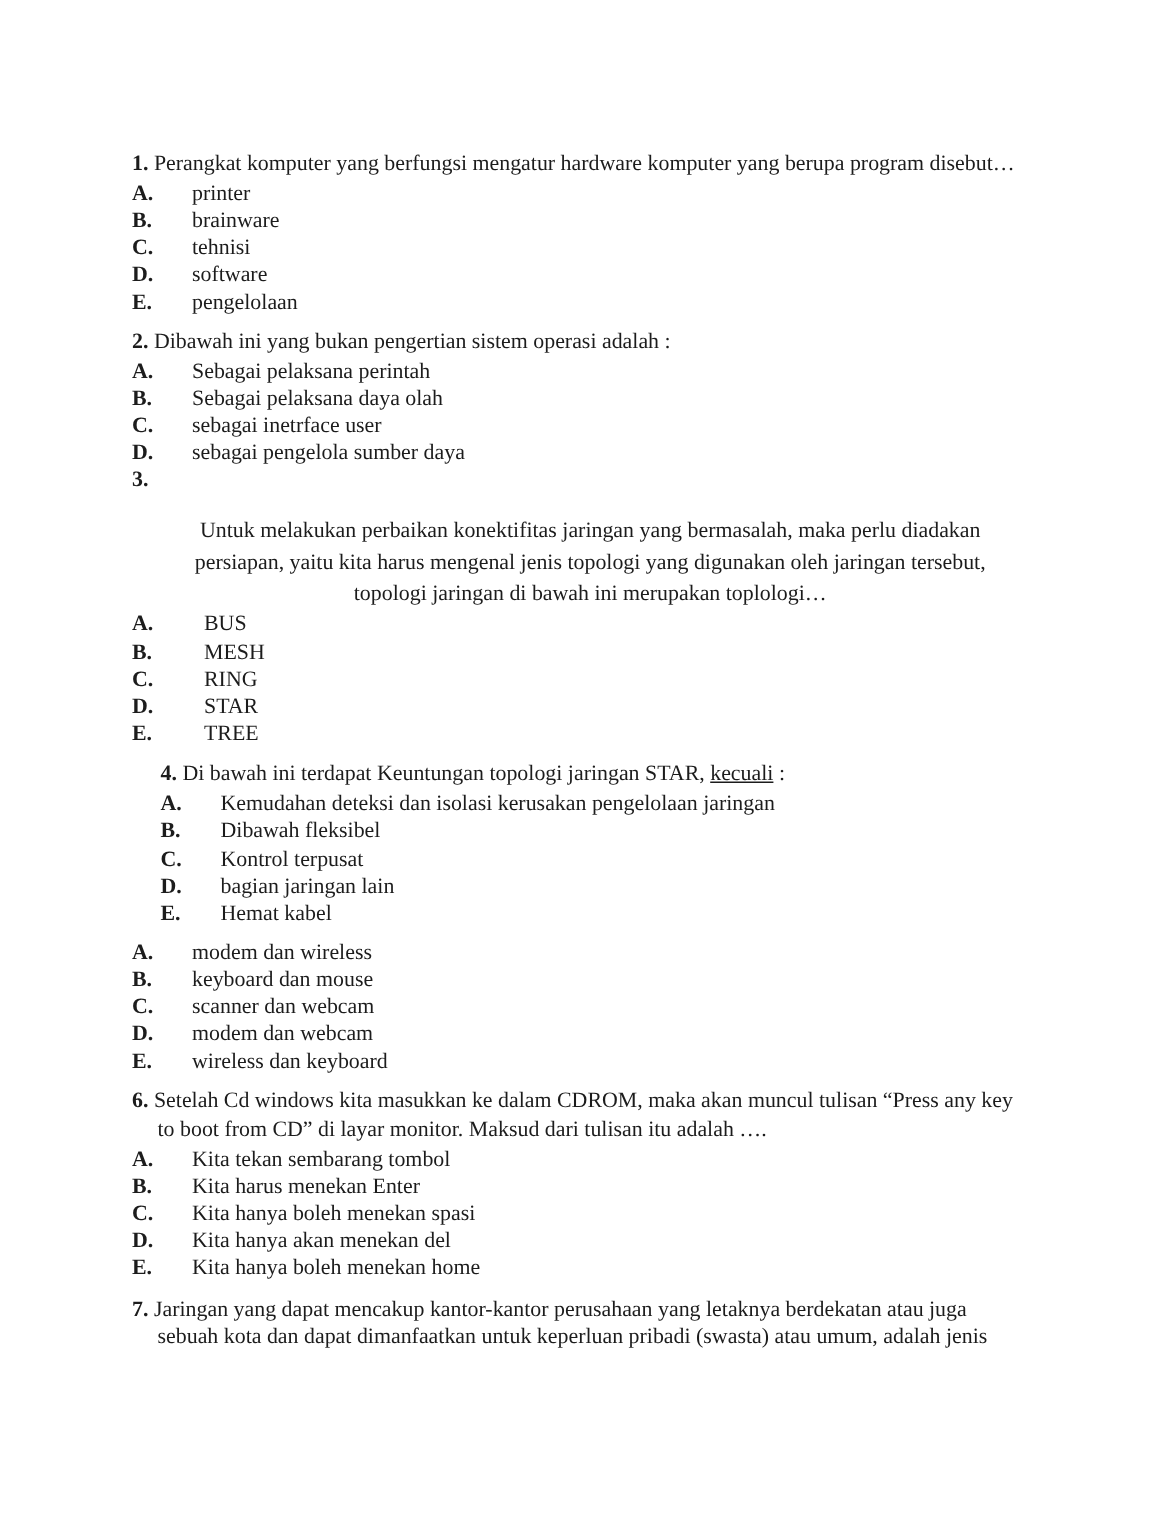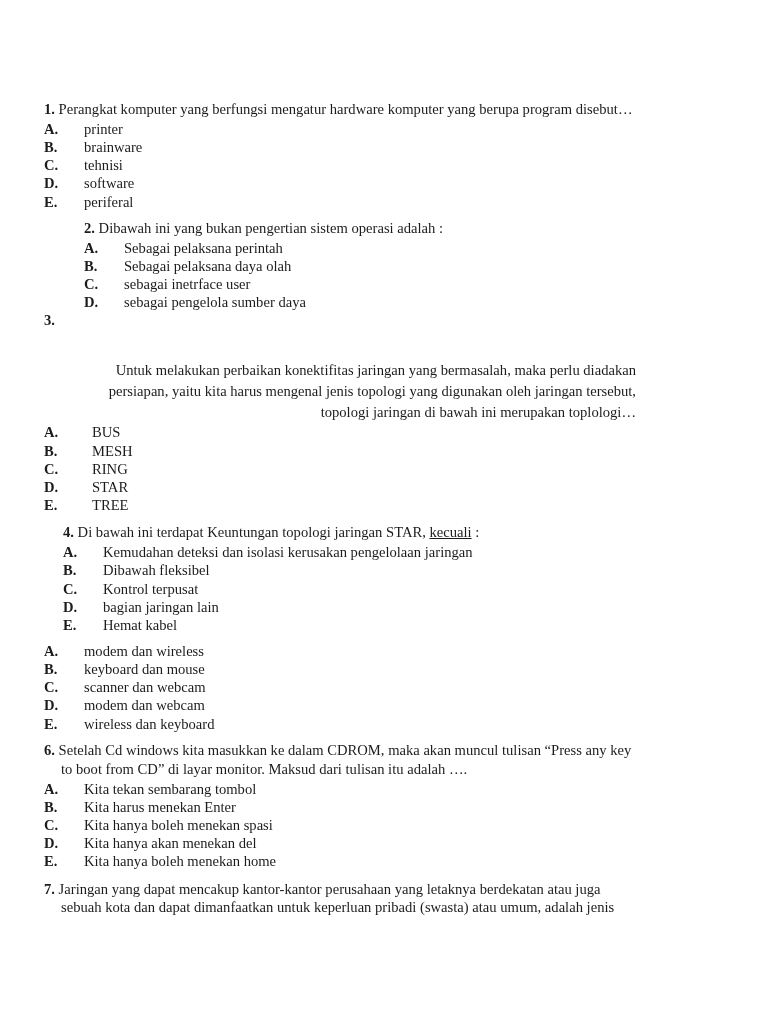--- a/index.html
+++ b/index.html
@@ -15,21 +15,21 @@
     font-family: "Liberation Serif", "DejaVu Serif", serif;
     color: #1c1c1c;
     -webkit-font-smoothing: antialiased;
   }
   .page {
     position: relative;
     width: 768px;
     height: 778px;
     background: #ffffff;
     box-sizing: border-box;
-    padding: 100px 90px 0 44px;
+    padding: 100px 90px 0 88px;
   }
   .doc-body {
     width: 592px;
   }
 
   
   .question {
     margin: 0 0 6px 0;
   }
   .q-stem {
@@ -50,23 +50,23 @@
   
   .q-num-alone {
     font-size: 14.6px;
     line-height: 1.30;
     font-weight: bold;
     margin: 0;
   }
   .q-para {
     font-size: 14.6px;
     line-height: 1.42;
-    margin: 30px 0 0 0;
+    margin: 14px 0 0 0;
     padding-left: 19px;
-    text-align: right;
+    text-align: center;
   }
 
   
   .options {
     list-style: none;
     margin: 1px 0 0 0;
     padding: 0;
   }
   .options li {
     display: flex;
@@ -85,21 +85,21 @@
   .options.wide .opt-letter {
     width: 48px;
     flex: 0 0 48px;
   }
   .opt-cont {
     display: block;
   }
 
   
   #question-1  { margin-bottom: 8px; }
-  #question-2  { margin-bottom: 0px; margin-left: 40px; }
+  #question-2  { margin-bottom: 0px; }
   #question-3  { margin-bottom: 9px; }
   #question-4  { margin-bottom: 8px; margin-left: 19px; }
   #question-5  { margin-bottom: 8px; }
   #question-6  { margin-bottom: 9px; }
   #question-7  { margin-bottom: 0; }
 </style>
 </head>
 <body>
 
 <div class="page">
@@ -119,21 +119,21 @@
         <li>
             <span class="opt-letter">C.</span>
             <span class="opt-text">tehnisi</span>
           </li>
         <li>
             <span class="opt-letter">D.</span>
             <span class="opt-text">software</span>
           </li>
         <li>
             <span class="opt-letter">E.</span>
-            <span class="opt-text">periferal</span>
+            <span class="opt-text">pengelolaan</span>
           </li>
       </ul>
     </div>
 
     <div class="question" id="question-2">
       <p class="q-stem"><span class="q-num">2.</span> <span>Dibawah ini yang bukan pengertian sistem operasi adalah :</span></p>
       <ul class="options">
         <li>
             <span class="opt-letter">A.</span>
             <span class="opt-text">Sebagai pelaksana perintah</span>

